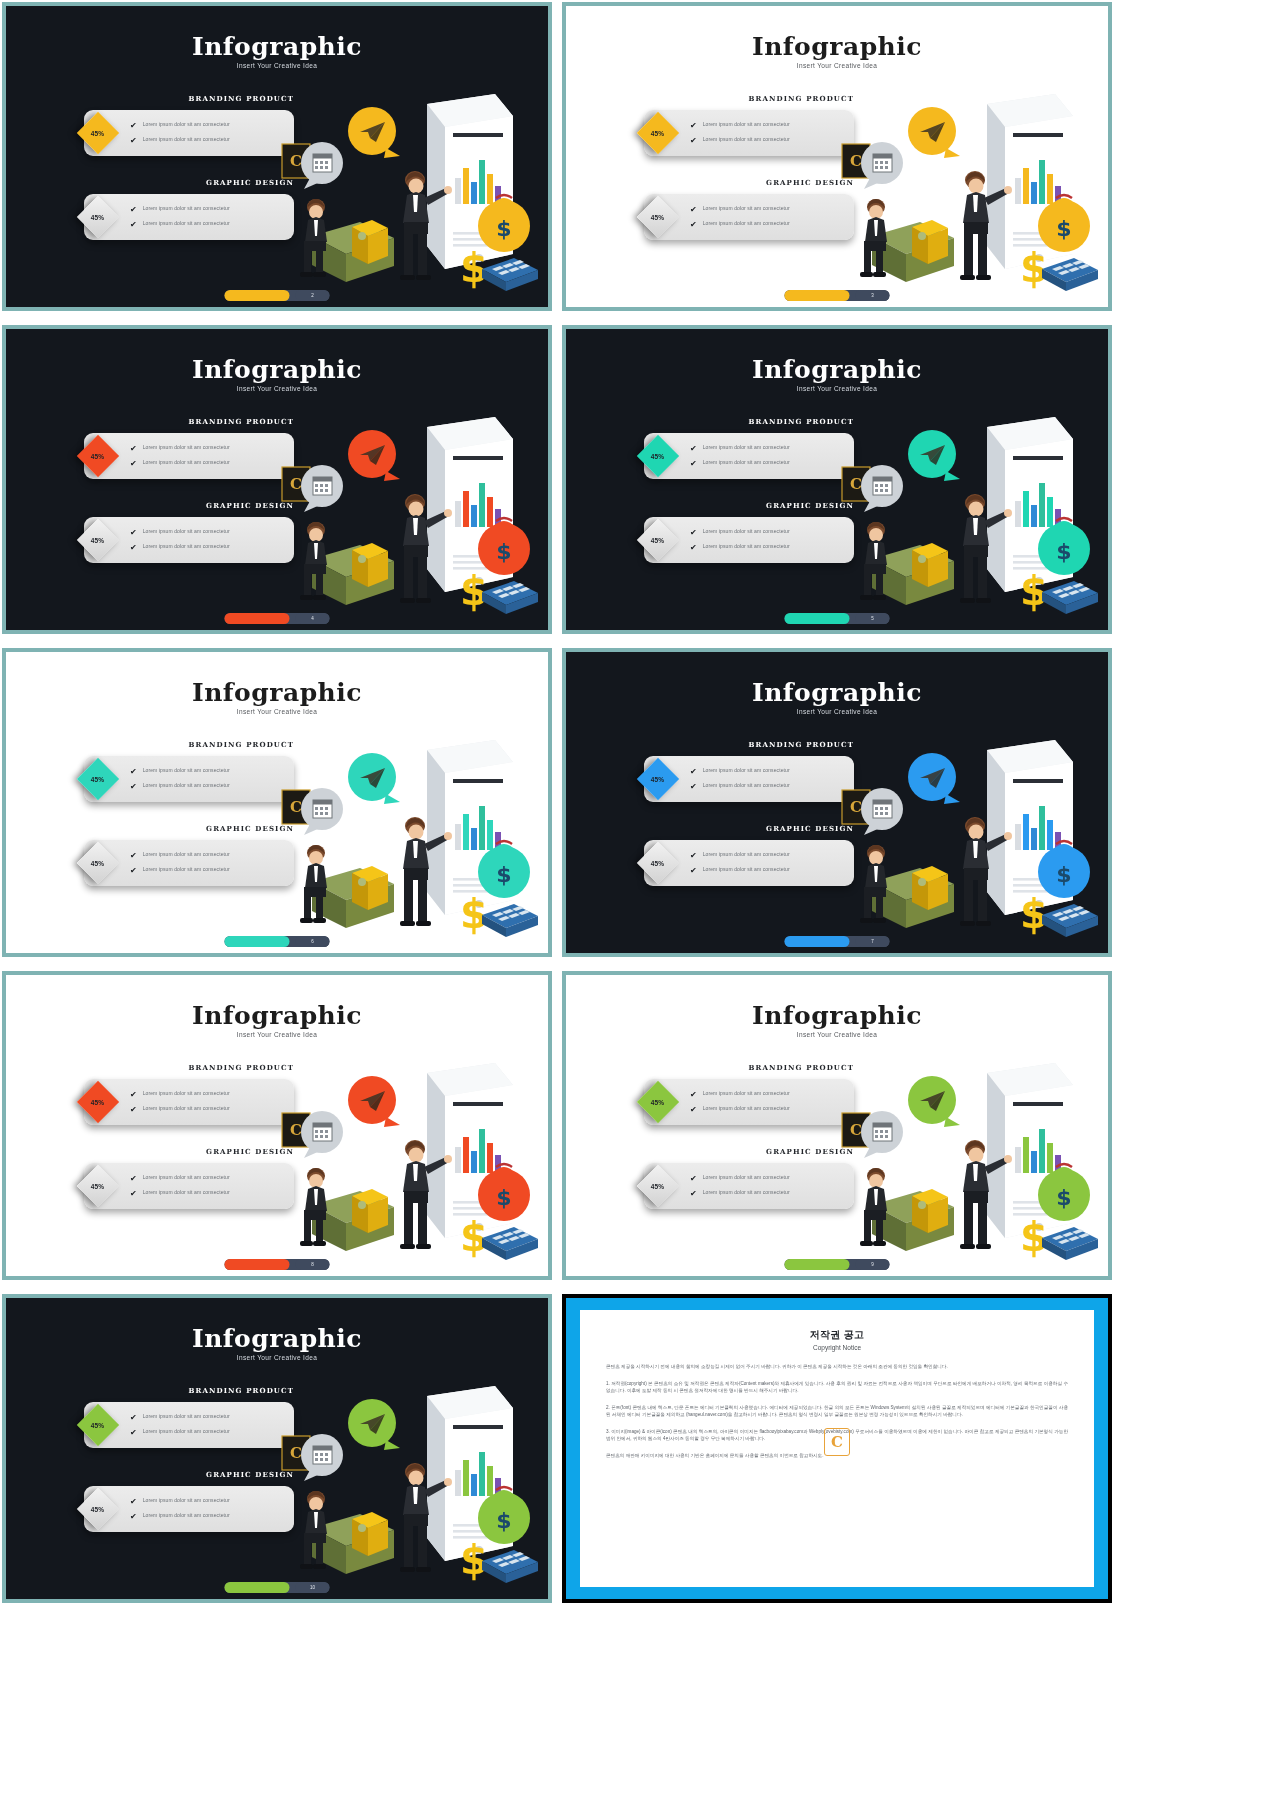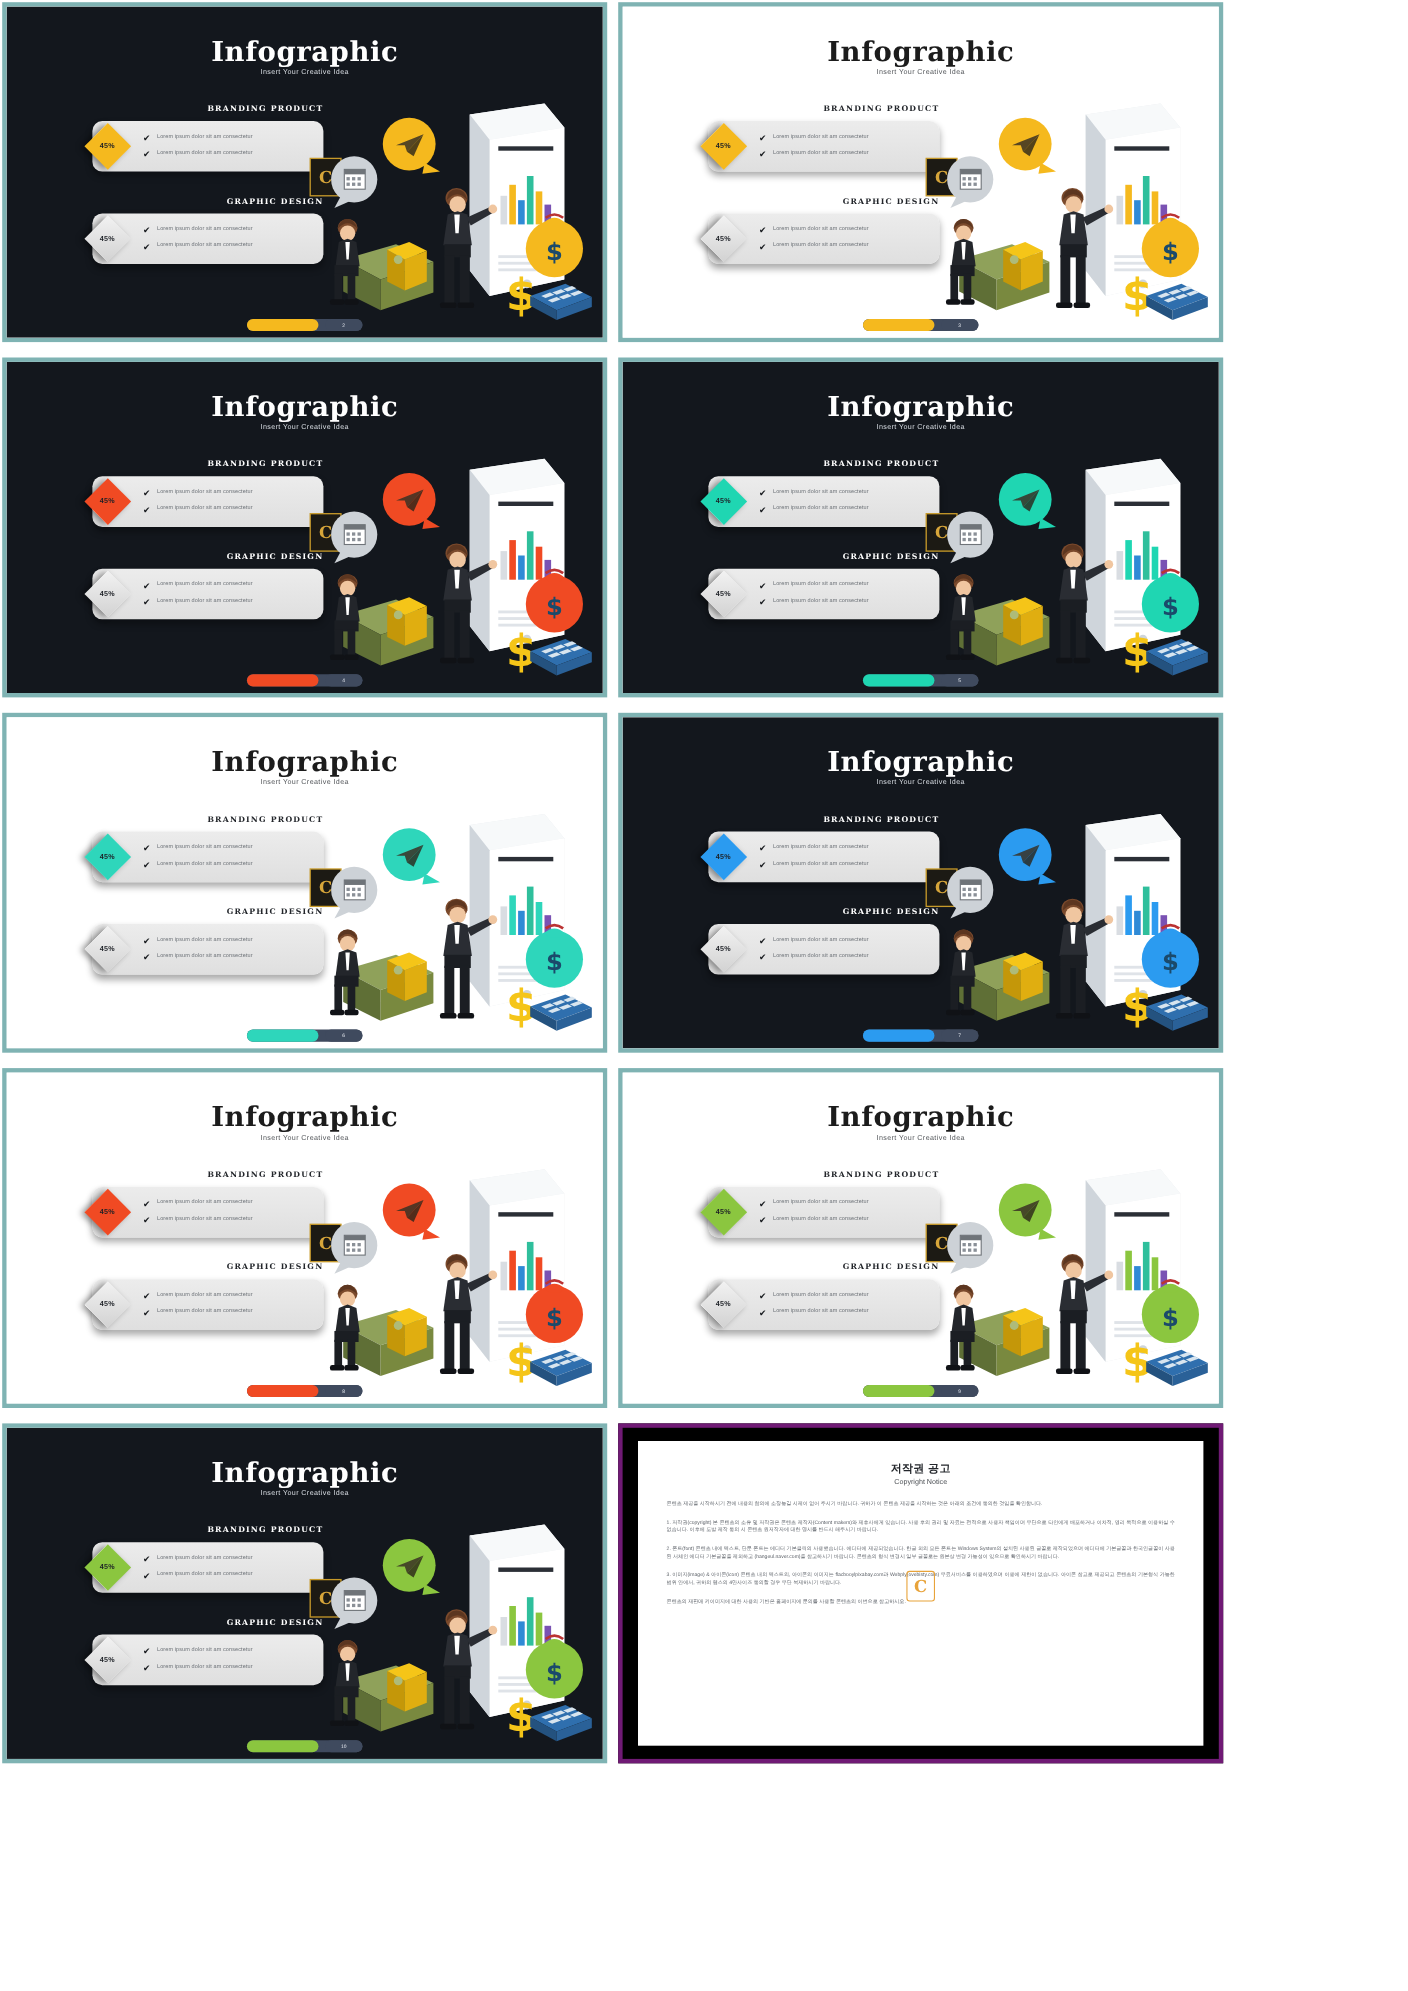--- a/index.html
+++ b/index.html
@@ -52,21 +52,21 @@
   
   .prog{position:absolute;left:50%;bottom:6px;transform:translateX(-50%);
         display:flex;align-items:center;width:105px;height:11px;}
   .prog .track{position:absolute;inset:0;background:#3f4a5e;border-radius:6px;}
   .prog .fill{position:relative;height:11px;border-radius:6px;z-index:2;}
   .prog .pagenum{position:absolute;right:0;top:0;height:11px;width:34px;border-radius:6px;
                  background:#3f4a5e;display:flex;align-items:center;justify-content:center;
                  font-size:4.5px;color:#e4e8ef;z-index:1;}
 
   
-  .cslide{border:4px solid #701a75;background:#000000;position:relative;}
+  .cslide{border:4px solid #000000;background:#0ea5e9;position:relative;}
   .cpaper{position:absolute;left:14px;top:12px;right:14px;bottom:12px;background:#fff;
           padding:18px 26px;box-sizing:border-box;overflow:hidden;}
   .cpaper h2{margin:0;text-align:center;font-size:10px;font-weight:700;color:#23262b;letter-spacing:.3px;}
   .cpaper .csub{text-align:center;font-size:6.5px;color:#4c5055;margin-top:2px;margin-bottom:12px;}
   .cpaper p{margin:0 0 9px 0;font-size:4.6px;line-height:7.5px;color:#5a5f66;text-align:justify;}
   .clogo{position:absolute;left:50%;top:118px;transform:translateX(-50%);
          width:24px;height:26px;border:1.6px solid #e8a33a;border-radius:3px;
          display:flex;align-items:center;justify-content:center;
          font-family:"DejaVu Serif",serif;font-size:15px;font-weight:700;color:#e8a33a;}
 </style>

